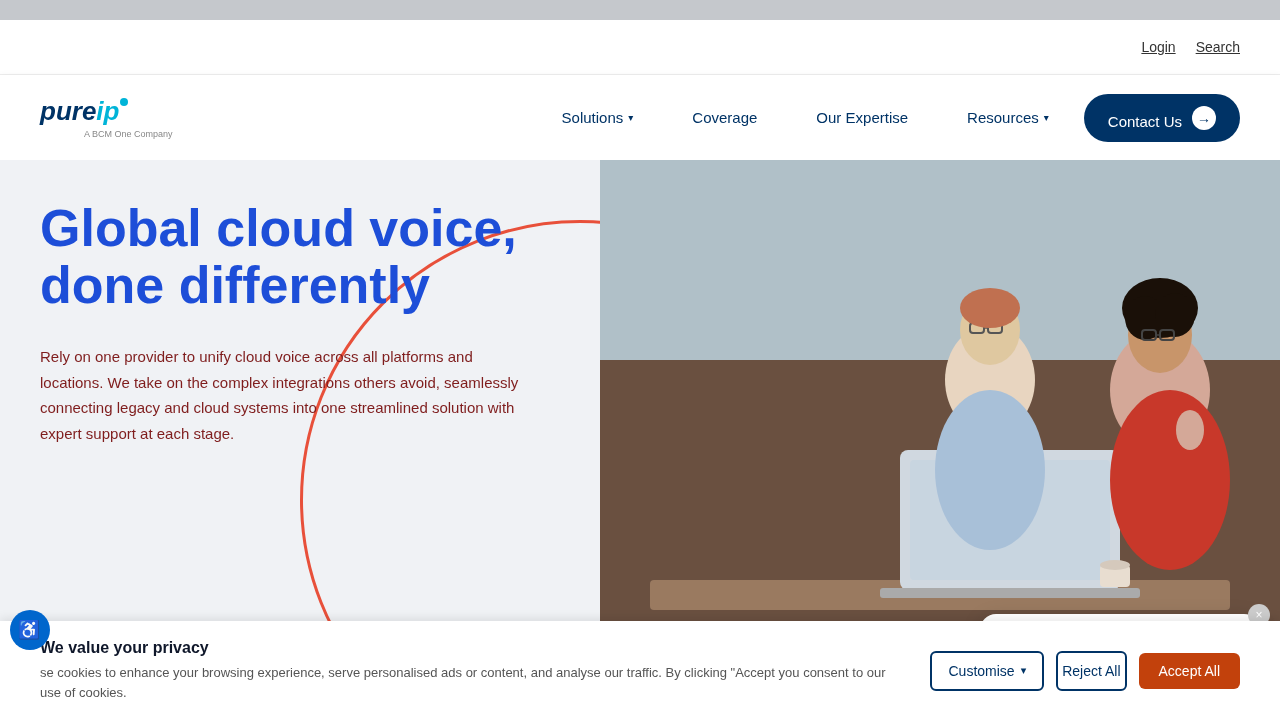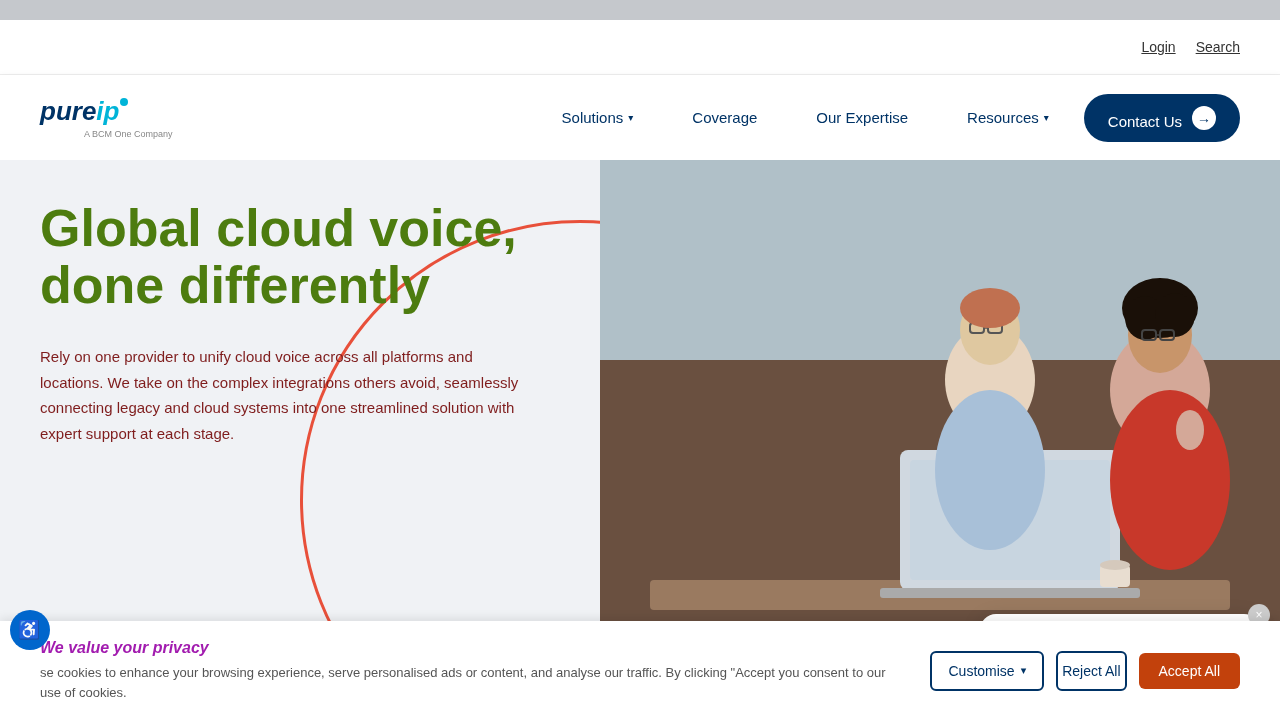--- a/index.html
+++ b/index.html
@@ -101,21 +101,21 @@
     .hero-content {
       position: absolute;
       left: 40px;
       top: 40px;
       max-width: 520px;
       z-index: 2;
     }
     .hero-title {
       font-size: 52px;
       font-weight: 800;
-      color: #4d7c0f;
+      color: #1d4ed8;
       line-height: 1.1;
       margin-bottom: 30px;
     }
     .hero-subtitle {
       font-size: 15px;
       color: #7f1d1d;
       line-height: 1.7;
       max-width: 480px;
       margin-top: 16px;
     }
@@ -209,23 +209,22 @@
       box-shadow: 0 -2px 10px rgba(0,0,0,0.1);
       z-index: 20;
     }
     .cookie-text-area {
       flex: 1;
       margin-right: 30px;
     }
     .cookie-title {
       font-size: 16px;
       font-weight: 700;
-      color: #a21caf;
+      color: #0f172a;
       margin-bottom: 6px;
-      font-style: italic;
     }
     .cookie-body {
       font-size: 13px;
       color: #555;
       line-height: 1.5;
     }
     .cookie-actions {
       display: flex;
       align-items: center;
       gap: 12px;

